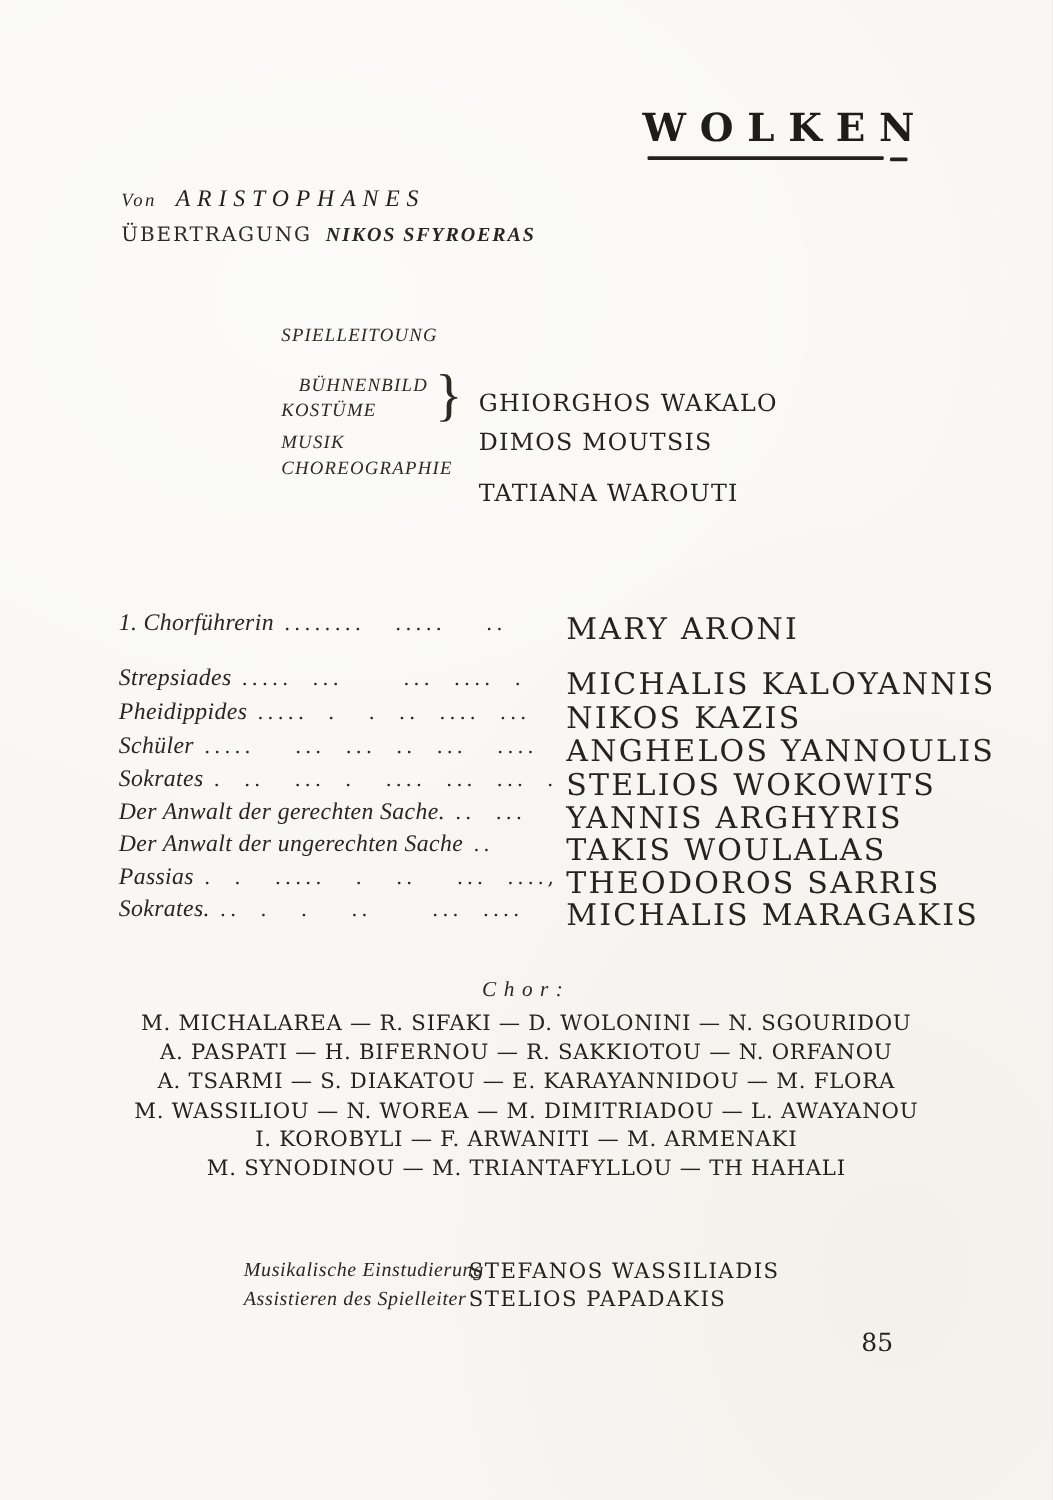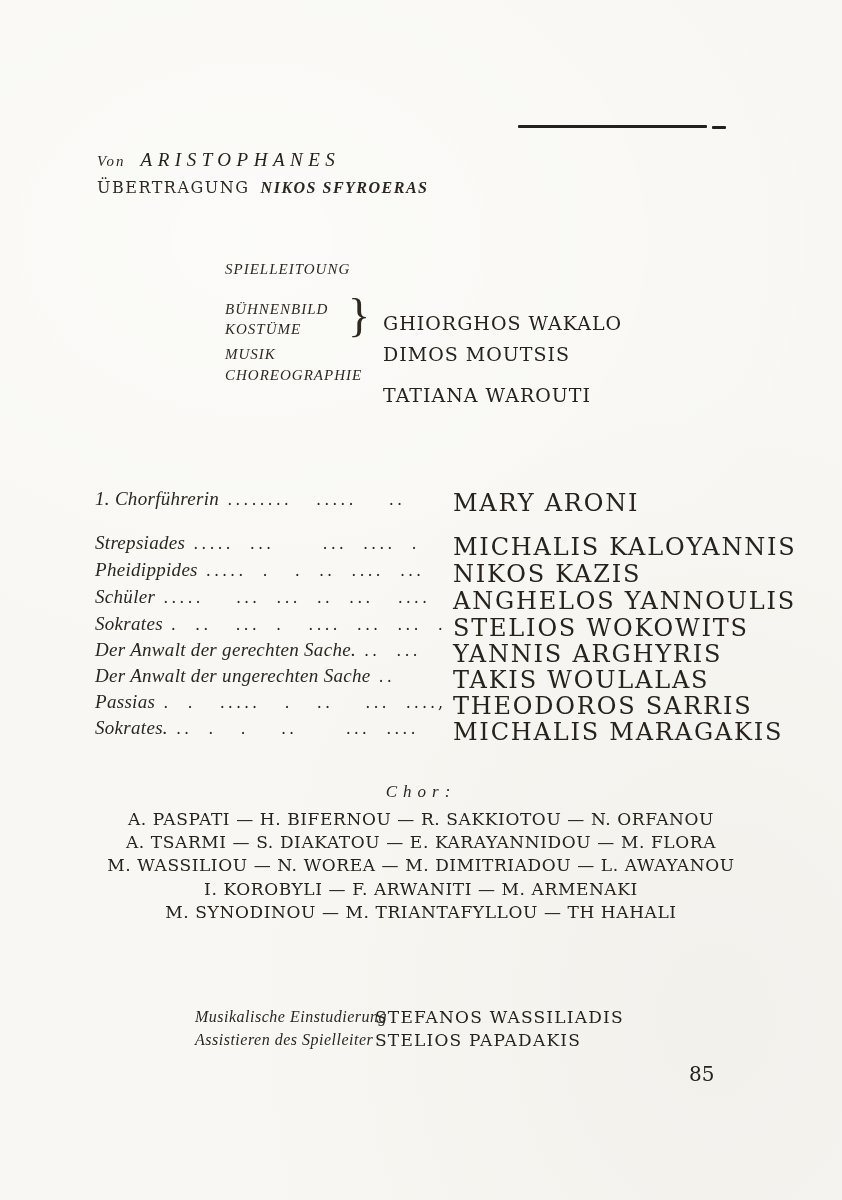--- a/index.html
+++ b/index.html
@@ -84,35 +84,36 @@
     font-size:17px;letter-spacing:1.2px;white-space:nowrap;color:#27231c;
   }
 
   .page-number{top:1062px;left:689px;font-size:20px;color:#27231c;}
 </style>
 </head>
 <body>
 
 <div class="page">
 
+  <h1 class="abs title">WOLKEN</h1>
   <div class="abs title-rule-main"></div>
   <div class="abs title-rule-dash"></div>
 
   <div class="abs byline1">
     <span class="von">Von</span>
     <span class="author">ARISTOPHANES</span>
   </div>
   <div class="abs byline2">
     <span class="translation-label">ÜBERTRAGUNG</span>
     <span class="translator">NIKOS SFYROERAS</span>
   </div>
 
   <div class="abs credit-label" style="top:261px;left:225px;">SPIELLEITOUNG</div>
 
-  <div class="abs credit-label" style="top:301px;left:225px;">BÜHNENBILD</div>
+  <div class="abs credit-label" style="top:301px;left:239px;">BÜHNENBILD</div>
   <div class="abs credit-label" style="top:321px;left:225px;">KOSTÜME</div>
   <div class="abs brace">}</div>
   <div class="abs credit-name" style="top:312px;left:383px;">GHIORGHOS WAKALO</div>
 
   <div class="abs credit-label" style="top:346px;left:225px;">MUSIK</div>
   <div class="abs credit-name" style="top:343px;left:383px;">DIMOS MOUTSIS</div>
 
   <div class="abs credit-label" style="top:367px;left:225px;">CHOREOGRAPHIE</div>
   <div class="abs credit-name" style="top:384px;left:383px;">TATIANA WAROUTI</div>
 
@@ -148,20 +149,21 @@
     <span class="abs cast-left" style="left:95px;top:0;"><span class="role">Passias</span><span class="leader">.  .   .....   .   ..    ...  ....,</span></span>
     <span class="abs cast-name" style="left:453px;top:1px;">THEODOROS SARRIS</span>
   </div>
   <div class="abs" style="top:717px;left:0;width:100%;">
     <span class="abs cast-left" style="left:95px;top:0;"><span class="role">Sokrates.</span><span class="leader">..  .   .    ..      ...  ....</span></span>
     <span class="abs cast-name" style="left:453px;top:1px;">MICHALIS MARAGAKIS</span>
   </div>
 
   <div class="abs chorus">
     <div class="chorus-heading">Chor:</div>
+    <div class="chorus-line">M. MICHALAREA — R. SIFAKI — D. WOLONINI — N. SGOURIDOU</div>
     <div class="chorus-line">A. PASPATI — H. BIFERNOU — R. SAKKIOTOU — N. ORFANOU</div>
     <div class="chorus-line">A. TSARMI — S. DIAKATOU — E. KARAYANNIDOU — M. FLORA</div>
     <div class="chorus-line">M. WASSILIOU — N. WOREA — M. DIMITRIADOU — L. AWAYANOU</div>
     <div class="chorus-line">I. KOROBYLI — F. ARWANITI — M. ARMENAKI</div>
     <div class="chorus-line">M. SYNODINOU — M. TRIANTAFYLLOU — TH HAHALI</div>
   </div>
 
   <div class="abs staff-label" style="top:1008px;left:195px;">Musikalische Einstudierung</div>
   <div class="abs staff-name" style="top:1007px;left:375px;">STEFANOS WASSILIADIS</div>
   <div class="abs staff-label" style="top:1031px;left:195px;">Assistieren des Spielleiter</div>

